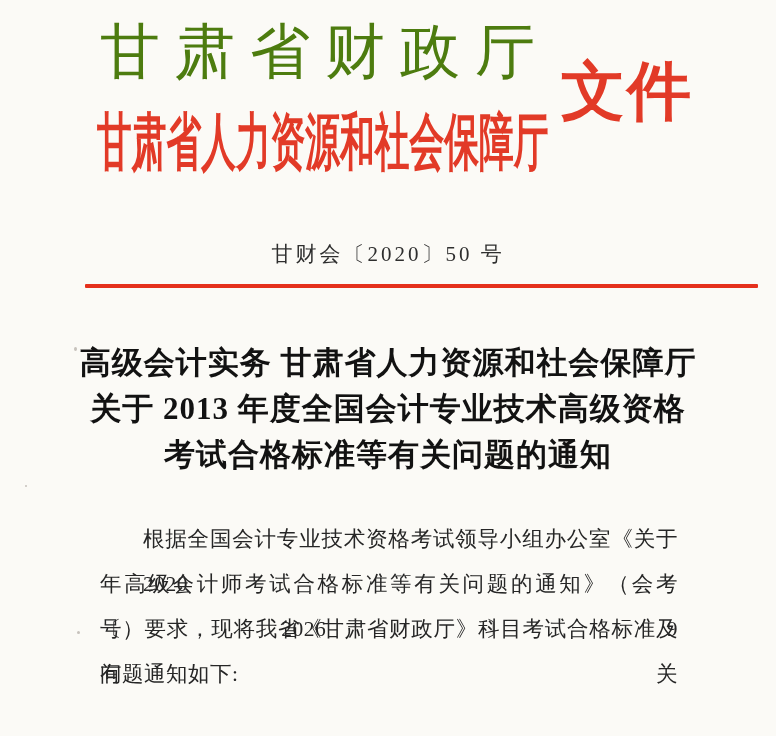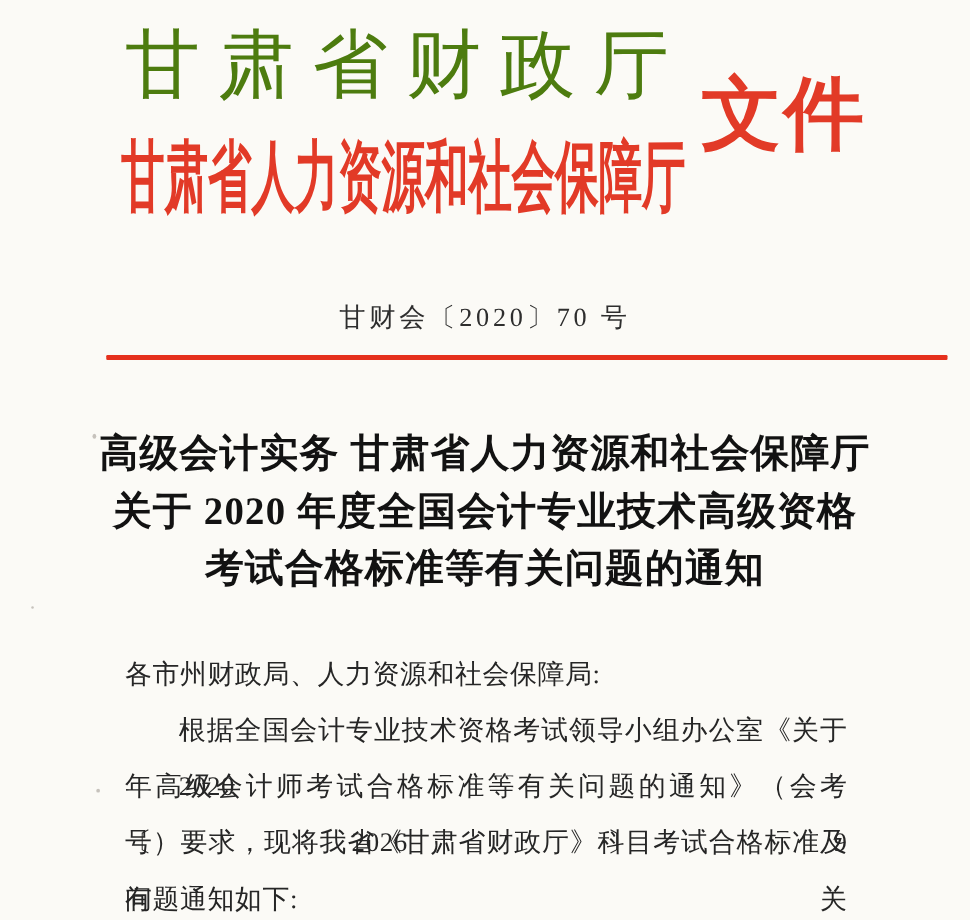--- a/index.html
+++ b/index.html
@@ -129,32 +129,31 @@
 <body>
 
 <div class="page">
 
   <div class="agency-primary">甘肃省财政厅</div>
 
   <div class="agency-secondary">甘肃省人力资源和社会保障厅</div>
 
   <div class="doc-type">文件</div>
 
-  <div class="doc-number">甘财会〔2020〕70 号</div>
+  <div class="doc-number">甘财会〔2020〕50 号</div>
 
   <div class="red-divider"></div>
 
   <div class="doc-title">
     <span class="t-line">高级会计实务 甘肃省人力资源和社会保障厅</span>
-    <span class="t-line">关于 2020 年度全国会计专业技术高级资格</span>
+    <span class="t-line">关于 2013 年度全国会计专业技术高级资格</span>
     <span class="t-line">考试合格标准等有关问题的通知</span>
   </div>
 
   <div class="doc-body">
-    <div class="b-line">各市州财政局、人力资源和社会保障局:</div>
     <div class="b-line fill indent">根据全国会计专业技术资格考试领导小组办公室《关于 2020</div>
     <div class="b-line fill">年高级会计师考试合格标准等有关问题的通知》（会考〔2026〕9</div>
     <div class="b-line fill">号）要求，现将我省《甘肃省财政厅》科目考试合格标准及有关</div>
     <div class="b-line">问题通知如下:</div>
   </div>
 
   <div class="speck speck-1"></div>
   <div class="speck speck-2"></div>
   <div class="speck speck-3"></div>
 

